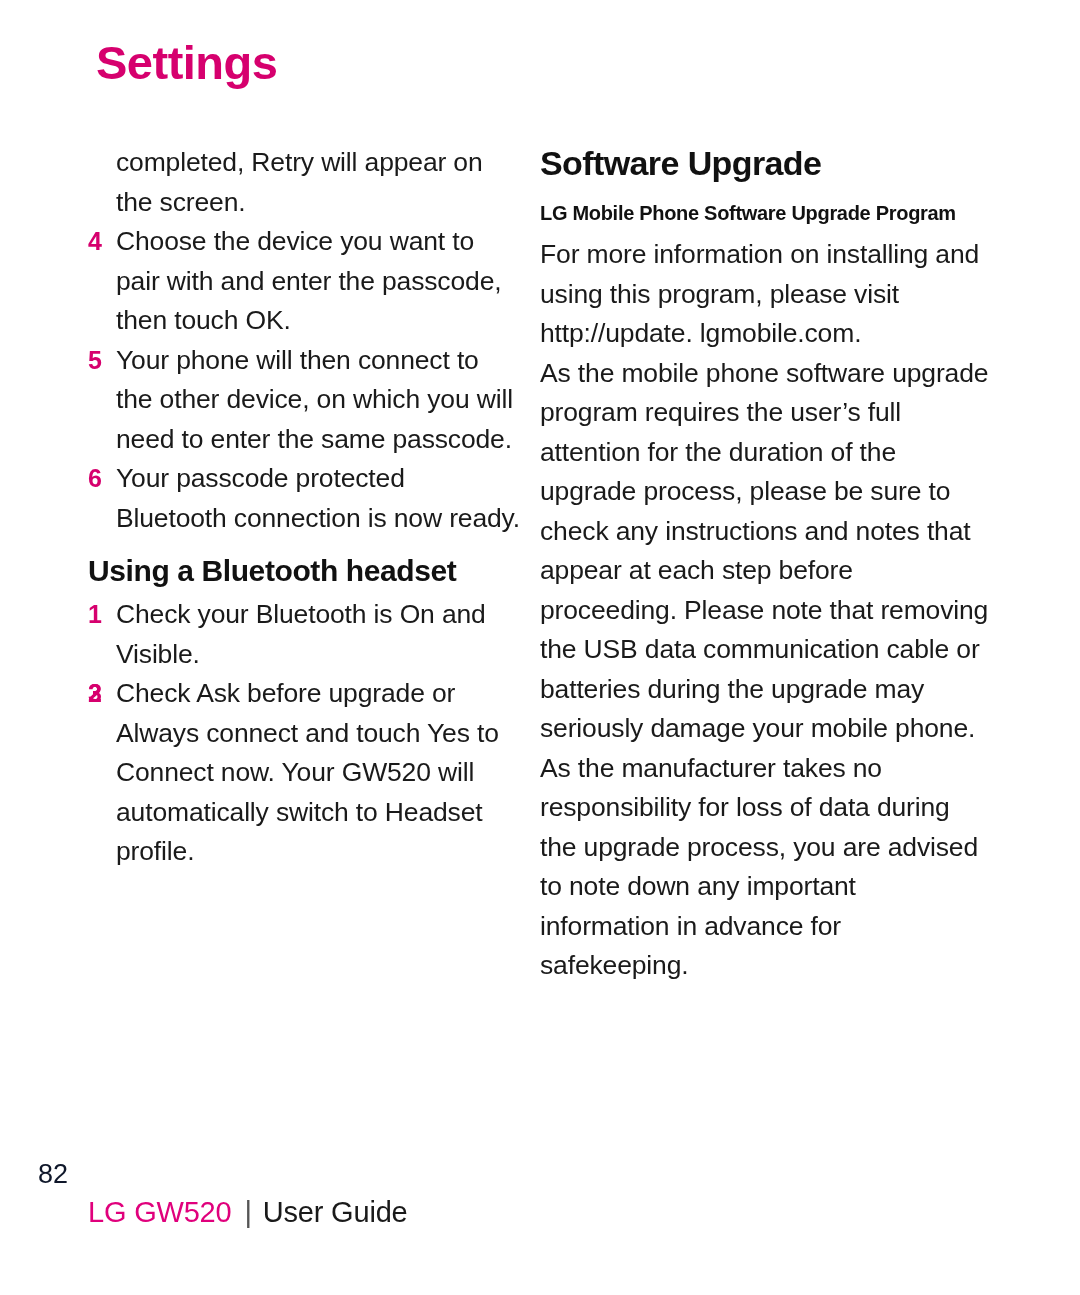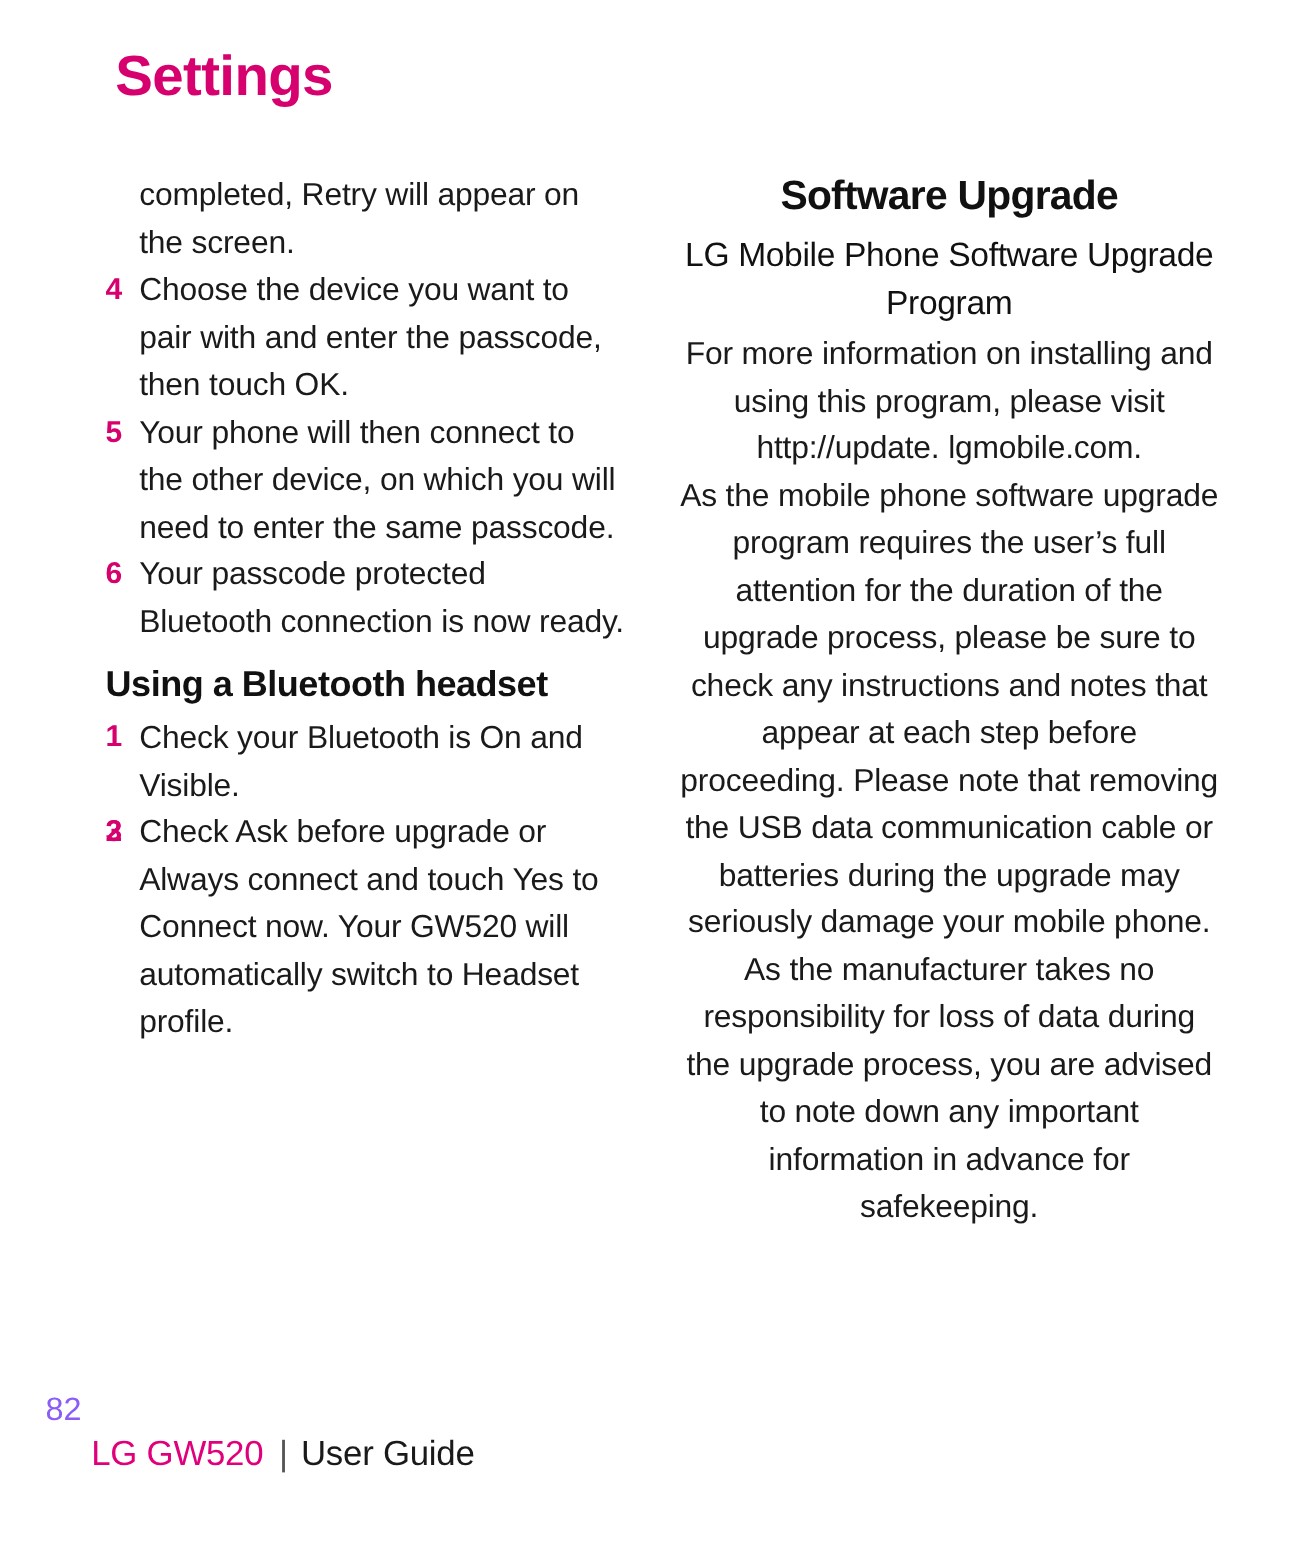--- a/index.html
+++ b/index.html
@@ -27,21 +27,21 @@
     color: #d6006e;
     line-height: 1;
   }
 
   
   .col {
     position: absolute;
     top: 143px;
   }
   .col-left  { left: 88px;  width: 432px; }
-  .col-right { left: 565px; width: 452px; text-align: center; }
+  .col-right { left: 540px; width: 452px; }
 
   
   .para {
     font-size: 26.5px;
     line-height: 39.5px;
     letter-spacing: -0.15px;
     color: #1a1a1a;
     margin: 0;
   }
   .para.indent-hang {
@@ -79,40 +79,40 @@
   }
   .h-main {
     font-size: 34px;
     line-height: 40px;
     font-weight: 600;
     letter-spacing: -0.6px;
     margin: 0 0 10px 0;
     color: #111111;
   }
   .h-bold2 {
-    font-size: 28px;
+    font-size: 20px;
     line-height: 40px;
-    font-weight: 400;
+    font-weight: 700;
     letter-spacing: -0.3px;
     margin: 0 0 2px 0;
     color: #111111;
   }
 
   
   .page-number {
     position: absolute;
     left: 38px;
     top: 1161px;
     font-size: 27px;
     line-height: 1;
-    color: #8b5cf6;
+    color: #0f172a;
   }
   .footer-line {
     position: absolute;
-    left: 76px;
+    left: 88px;
     top: 1198px;
     font-size: 29px;
     line-height: 1;
     letter-spacing: -0.2px;
     white-space: nowrap;
     display: flex;
     align-items: baseline;
   }
   .footer-brand { color: #e0007c; }
   .footer-sep {

